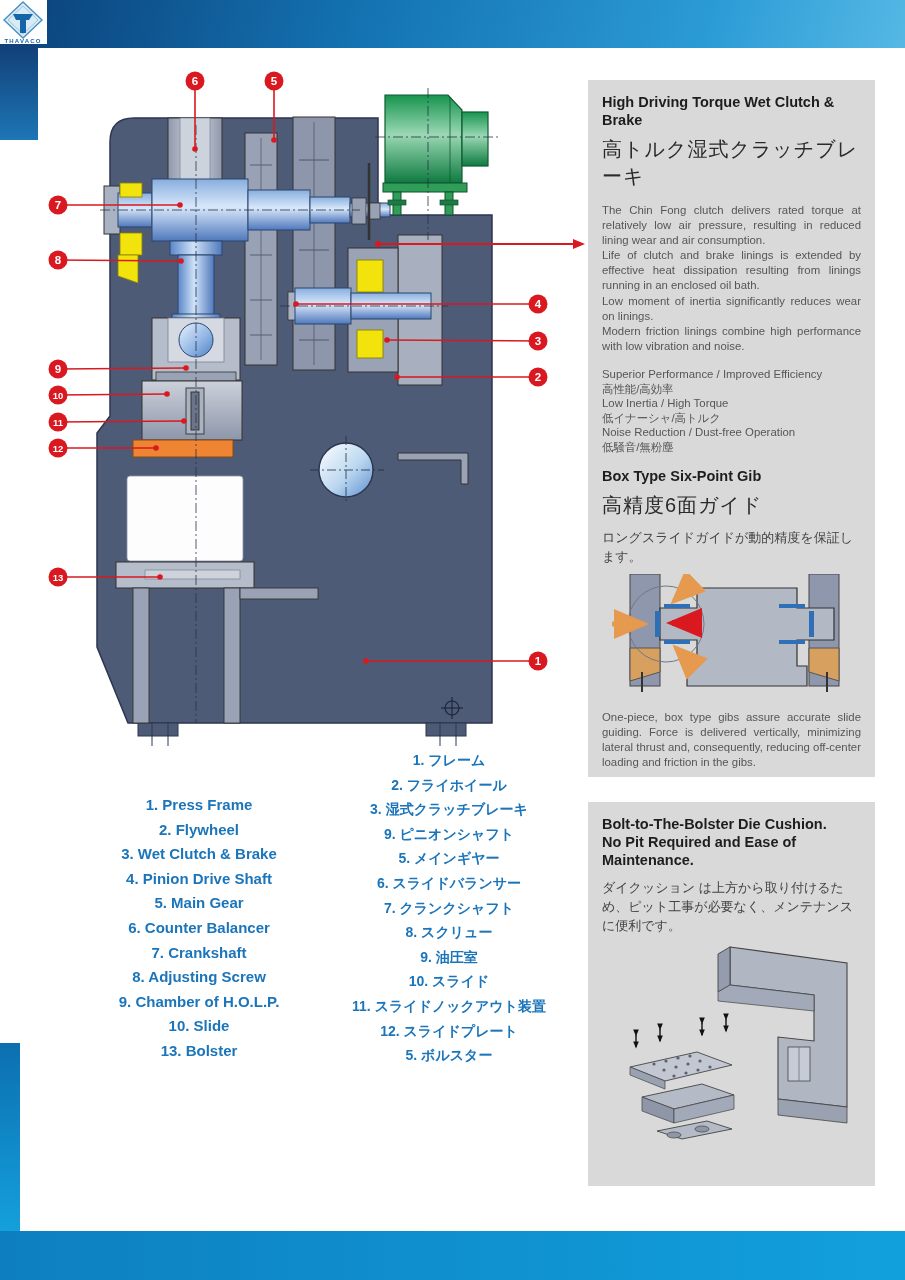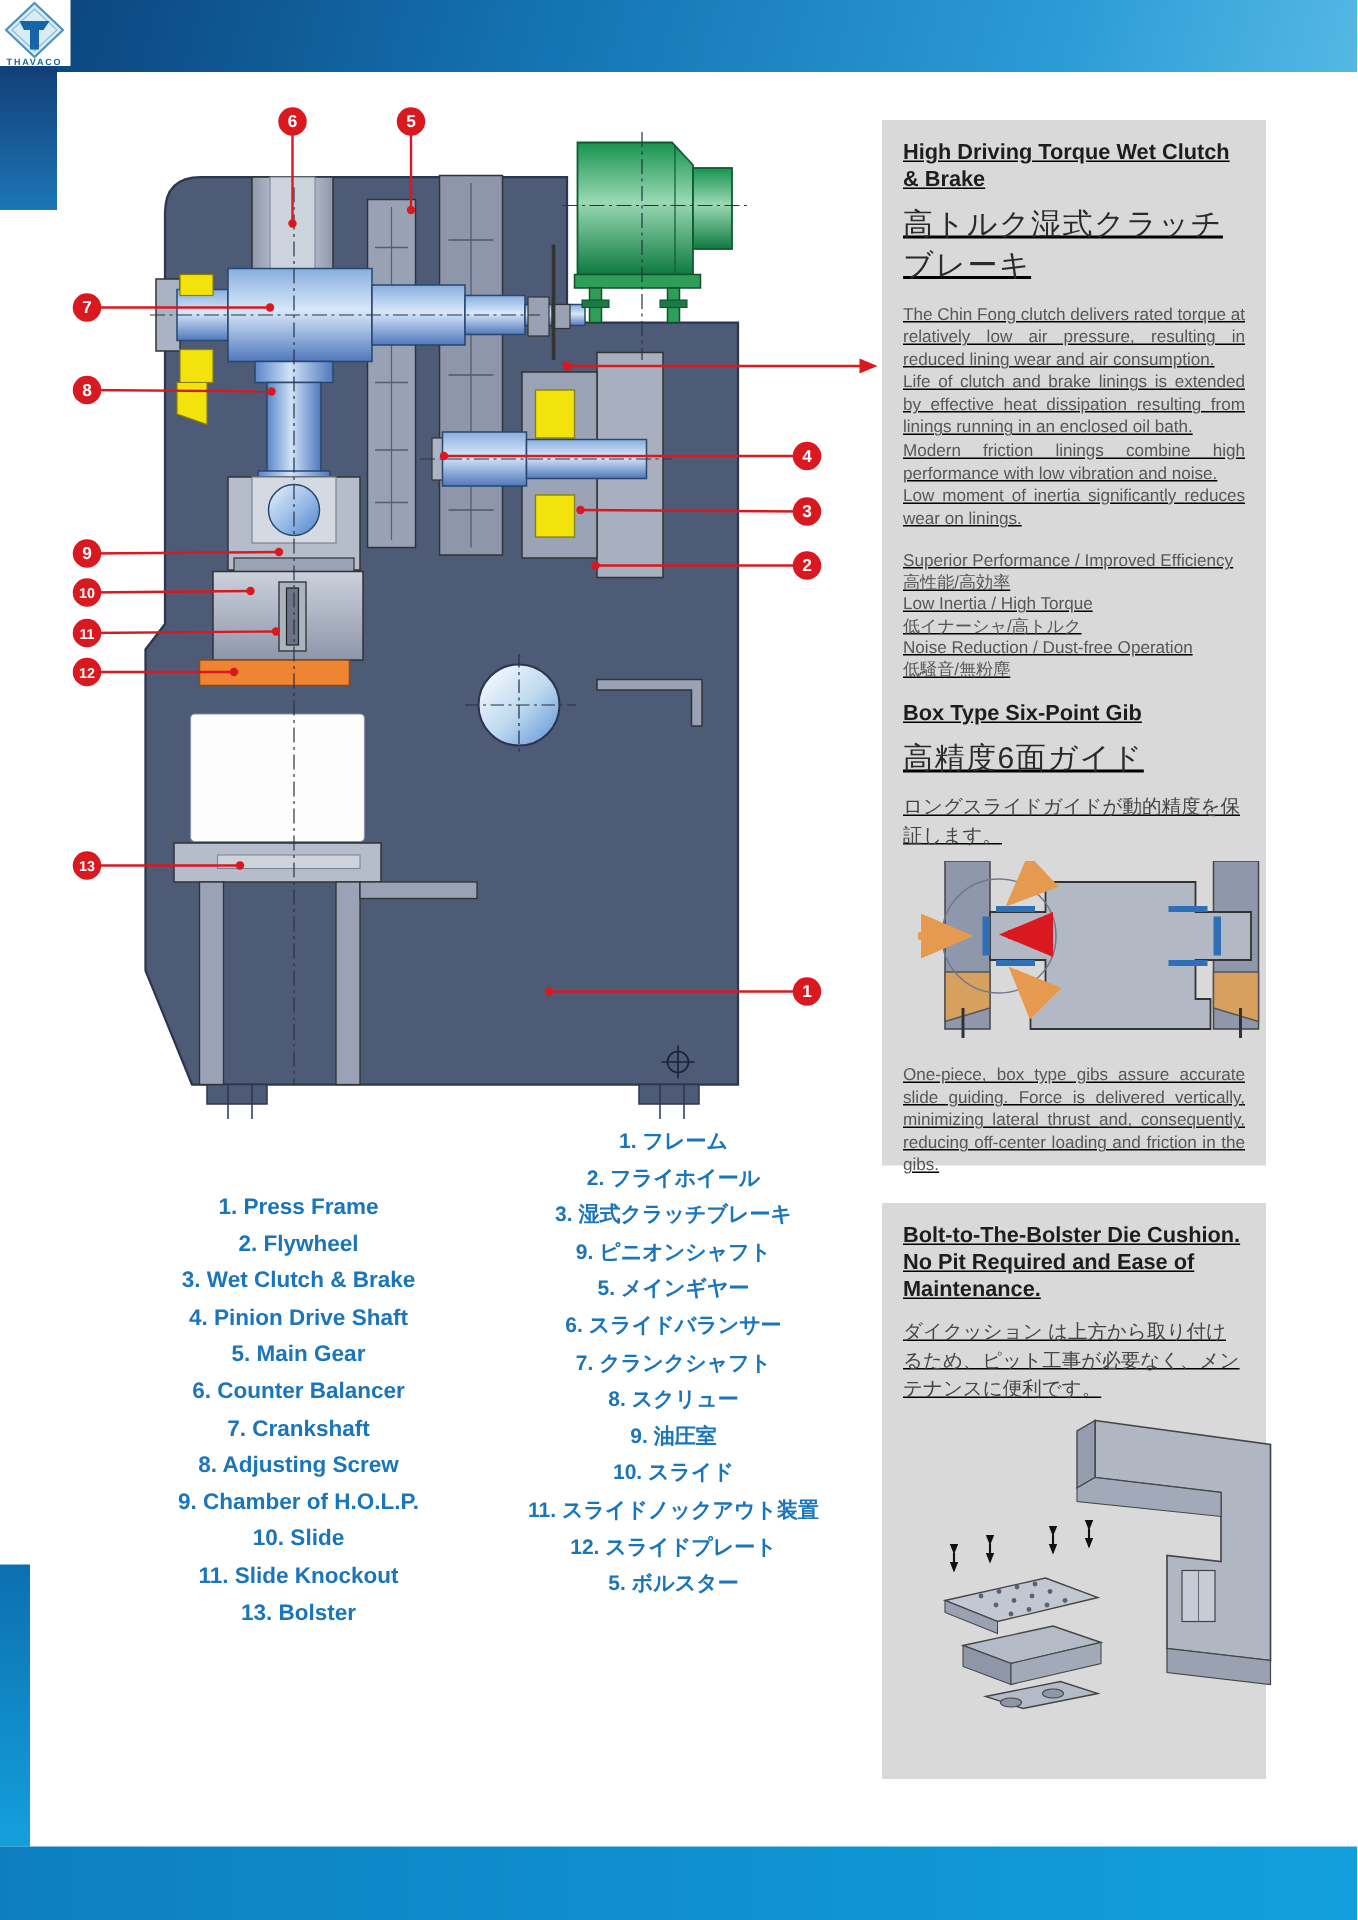--- a/index.html
+++ b/index.html
@@ -9,22 +9,22 @@
   .topbar{position:absolute;left:0;top:0;width:905px;height:48px;
           background:linear-gradient(105deg,#0b4078 0%,#1473b2 40%,#2b9bd6 78%,#55b8e4 100%);}
   .left-strip-top{position:absolute;left:0;top:44px;width:38px;height:96px;
           background:linear-gradient(to bottom,#123f77,#1d76b6);}
   .left-strip-bottom{position:absolute;left:0;top:1043px;width:20px;height:188px;
           background:linear-gradient(to bottom,#0c6fb0,#14a0dc);}
   .bottombar{position:absolute;left:0;top:1231px;width:905px;height:49px;
           background:linear-gradient(to right,#0d7fc0,#12a0dd);}
   .logo-box{position:absolute;left:0;top:0;width:47px;height:44px;background:#ffffff;}
   
-  .panel{position:absolute;left:588px;width:256px;background:#d9d9d9;box-sizing:border-box;
-         padding:13px 14px 0 14px;text-decoration:underline;}
+  .panel{position:absolute;left:588px;width:287px;background:#d9d9d9;box-sizing:border-box;
+         padding:13px 14px 0 14px;}
   .panel-1{top:80px;height:375px;}
   .panel-2{top:454px;height:323px;}
   .panel-3{top:802px;height:384px;}
   .p-title-en{font-size:14.5px;font-weight:bold;color:#1d1d1d;line-height:18px;}
   .p-title-jp{font-size:20px;color:#2a2a2a;margin-top:7px;letter-spacing:1px;}
   .p-body{font-size:11.4px;line-height:15.1px;color:#565656;text-align:justify;margin-top:13px;}
   .p-body div{text-align:justify;}
   .p-features{font-size:11.4px;line-height:14.6px;color:#565656;margin-top:13px;}
   .p-sub-jp{font-size:13px;line-height:19px;color:#444;margin-top:9px;}
   .p-caption{font-size:11.4px;line-height:15.1px;color:#565656;text-align:justify;margin-top:4px;}
@@ -281,22 +281,22 @@
         <polygon points="585,244 573,239 573,249" fill="#d9191f"></polygon>
       </g>
   </svg>
 
   <div class="panel panel-1">
     <div class="p-title-en">High Driving Torque Wet Clutch &amp; Brake</div>
     <div class="p-title-jp">高トルク湿式クラッチブレーキ</div>
     <div class="p-body">
         <div>The Chin Fong clutch delivers rated torque at relatively low air pressure, resulting in reduced lining wear and air consumption.</div>
         <div>Life of clutch and brake linings is extended by effective heat dissipation resulting from linings running in an enclosed oil bath.</div>
+        <div>Low moment of inertia significantly reduces wear on linings.</div>
         <div>Modern friction linings combine high performance with low vibration and noise.</div>
-        <div>Low moment of inertia significantly reduces wear on linings.</div>
       </div>
     <div class="p-features">
         <div>Superior Performance / Improved Efficiency</div>
         <div>高性能/高効率</div>
         <div>Low Inertia / High Torque</div>
         <div>低イナーシャ/高トルク</div>
         <div>Noise Reduction / Dust-free Operation</div>
         <div>低騒音/無粉塵</div>
         <div>Prolong Lifespan</div>
         <div>使用寿命長い</div>
@@ -403,21 +403,20 @@
       <div>1. Press Frame</div>
       <div>2. Flywheel</div>
       <div>3. Wet Clutch &amp; Brake</div>
       <div>4. Pinion Drive Shaft</div>
       <div>5. Main Gear</div>
       <div>6. Counter Balancer</div>
       <div>7. Crankshaft</div>
       <div>8. Adjusting Screw</div>
       <div>9. Chamber of H.O.L.P.</div>
       <div>10. Slide</div>
-      <div>11. Slide Knockout</div>
       <div>13. Bolster</div>
     </div>
   <div class="parts-jp">
       <div>1. フレーム</div>
       <div>2. フライホイール</div>
       <div>3. 湿式クラッチブレーキ</div>
       <div>9. ピニオンシャフト</div>
       <div>5. メインギヤー</div>
       <div>6. スライドバランサー</div>
       <div>7. クランクシャフト</div>

